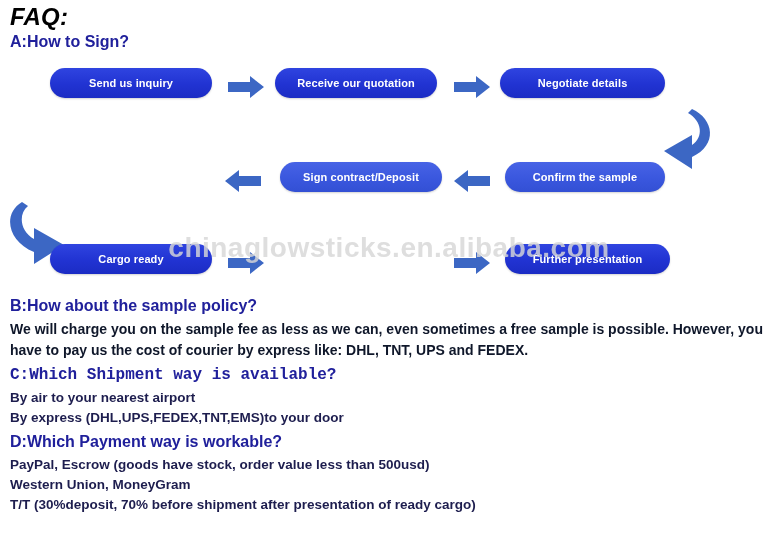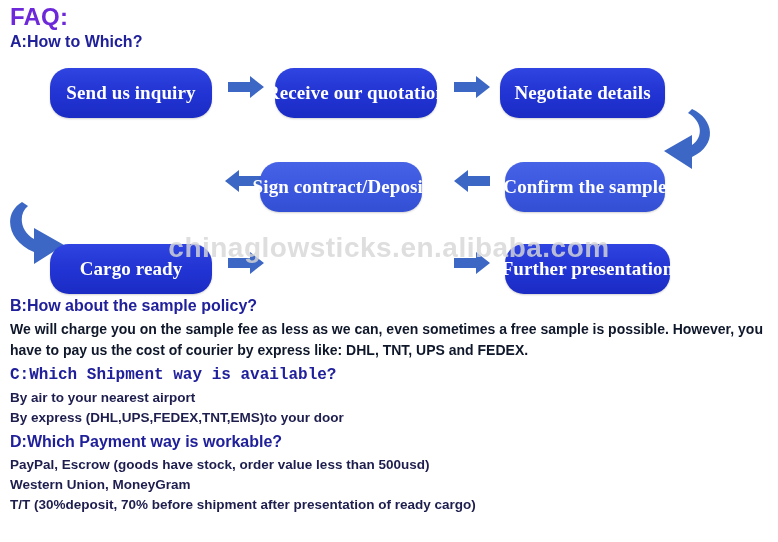--- a/index.html
+++ b/index.html
@@ -18,56 +18,56 @@
     overflow: hidden;
   }
 
   
   .faq-title {
     position: absolute;
     left: 10px;
     top: 3px;
     font-size: 24px;
     font-weight: bold;
-    color: #6d28d9;
+    color: #000000;
     letter-spacing: 0.2px;
+    font-style: italic;
   }
   .q-heading-a {
     position: absolute;
     left: 10px;
     top: 33px;
     font-size: 16px;
     font-weight: bold;
     color: #20209b;
   }
 
   
   #flow {
     position: absolute;
     left: 0;
     top: 0;
     width: 778px;
     height: 295px;
   }
   .fbox {
     position: absolute;
-    height: 50px;
+    height: 30px;
     border-radius: 19px;
     background: #2234d6;
     background-image: linear-gradient(180deg, #2f44e0 0%, #2133d2 55%, #1b2cc4 100%);
     box-shadow: 0 1px 2px rgba(0,0,0,0.18);
     display: flex;
     align-items: center;
     justify-content: center;
     color: #ffffff;
-    font-size: 19px;
+    font-size: 11px;
     font-weight: bold;
     white-space: nowrap;
     letter-spacing: 0.1px;
-    font-family: Liberation Serif, serif;
   }
   .fbox.lighter {
     background: #3b5ae0;
     background-image: linear-gradient(180deg, #4763e6 0%, #3a57de 55%, #3350d4 100%);
   }
 
   
   .arrow {
     position: absolute;
     width: 40px;
@@ -122,21 +122,21 @@
     line-height: 21px;
     margin: 0 0 3px 0;
   }
 </style>
 </head>
 <body>
 
 <div id="page">
 
   <div class="faq-title">FAQ:</div>
-  <div class="q-heading-a">A:How to Which?</div>
+  <div class="q-heading-a">A:How to Sign?</div>
 
   <div id="flow">
 
     <div class="fbox" style="left:50px; top:68px; width:162px;">Send us inquiry</div>
 
     <div class="arrow" style="left:226px; top:74px;">
       <svg viewBox="0 0 40 26" xmlns="http://www.w3.org/2000/svg">
         <path d="M2 8 H24 V2 L38 13 L24 24 V18 H2 Z" fill="#3c67c4"></path>
       </svg>
     </div>
@@ -157,21 +157,21 @@
       </svg>
     </div>
 
 
     <div class="arrow" style="left:223px; top:168px;">
       <svg viewBox="0 0 40 26" xmlns="http://www.w3.org/2000/svg">
         <path d="M38 8 H16 V2 L2 13 L16 24 V18 H38 Z" fill="#3c67c4"></path>
       </svg>
     </div>
 
-    <div class="fbox lighter" style="left:260px; top:162px; width:162px;">Sign contract/Deposit</div>
+    <div class="fbox lighter" style="left:280px; top:162px; width:162px;">Sign contract/Deposit</div>
 
     <div class="arrow" style="left:452px; top:168px;">
       <svg viewBox="0 0 40 26" xmlns="http://www.w3.org/2000/svg">
         <path d="M38 8 H16 V2 L2 13 L16 24 V18 H38 Z" fill="#3c67c4"></path>
       </svg>
     </div>
 
     <div class="fbox lighter" style="left:505px; top:162px; width:160px;">Confirm the sample</div>
 
     <div class="curve" style="left:8px; top:198px;">

